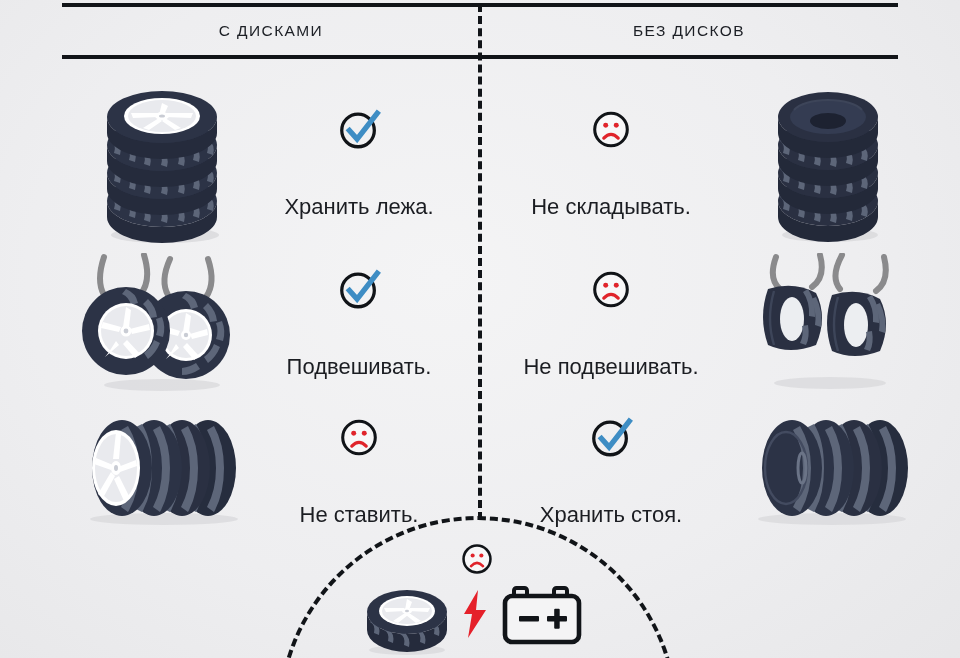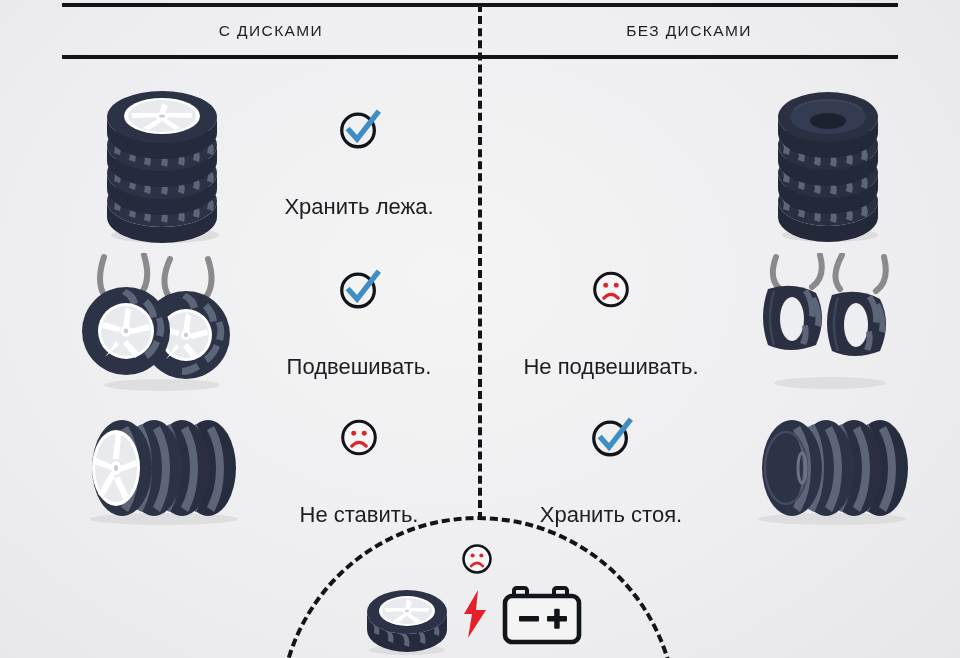--- a/index.html
+++ b/index.html
@@ -130,21 +130,21 @@
   .bg-batt   { position: absolute; left: 152px; top: 44px; }
 </style>
 </head>
 <body>
 
 <div id="infographic">
 
   <div class="hrule top"></div>
   <div class="hrule bottom"></div>
   <div class="col-head left">С ДИСКАМИ</div>
-  <div class="col-head right">БЕЗ ДИСКАМИ</div>
+  <div class="col-head right">БЕЗ ДИСКОВ</div>
 
   <div class="divider"></div>
   <div class="dashed-circle"></div>
 
   <div class="row row-1">
 
     <div class="cell left-art">
       <svg class="art" width="130" height="160" viewBox="0 0 130 160">
         <ellipse cx="68" cy="152" rx="54" ry="8" fill="#d7d7da" opacity=".75"></ellipse>
 
@@ -207,20 +207,31 @@
     <div class="cell left-text">
       <div class="label-block">
         <svg class="verdict-icon icon-check" viewBox="0 0 48 48">
           <circle cx="23" cy="25" r="17" fill="none" stroke="#111418" stroke-width="3.4"></circle>
           <path d="M14 25 l8 9 l21 -27" fill="none" stroke="#3e8dc4" stroke-width="5.6" stroke-linecap="square" stroke-linejoin="miter"></path>
         </svg>
         <div class="label-text">Хранить лежа.</div>
       </div>
     </div>
 
+    <div class="cell right-text">
+      <div class="label-block">
+        <svg class="verdict-icon icon-sad" viewBox="0 0 48 48">
+          <circle cx="24" cy="24" r="17" fill="#f7f7f8" stroke="#111418" stroke-width="3.2"></circle>
+          <circle cx="18.5" cy="19.5" r="2.6" fill="#e0242b"></circle>
+          <circle cx="29.5" cy="19.5" r="2.6" fill="#e0242b"></circle>
+          <path d="M16.5 33 q7.5 -8 15 0" fill="none" stroke="#e0242b" stroke-width="3.4" stroke-linecap="round"></path>
+        </svg>
+        <div class="label-text">Не складывать.</div>
+      </div>
+    </div>
 
     <div class="cell right-art">
       <svg class="art" width="120" height="160" viewBox="0 0 120 160">
         <ellipse cx="60" cy="152" rx="48" ry="7" fill="#d7d7da" opacity=".75"></ellipse>
         <g>
           <path d="M8 118 a50 25 0 0 0 100 0 v16 a50 25 0 0 1 -100 0 z" fill="#232939"></path>
           <ellipse cx="58" cy="118" rx="50" ry="25" fill="#2a3042"></ellipse>
           <g fill="#5d6679">
             <path d="M14 112 q8 6 5 16 l-6 -2 q3 -8 -4 -13 z"></path>
             <path d="M29 119 q8 6 5 16 l-6 -2 q3 -8 -4 -13 z"></path>

